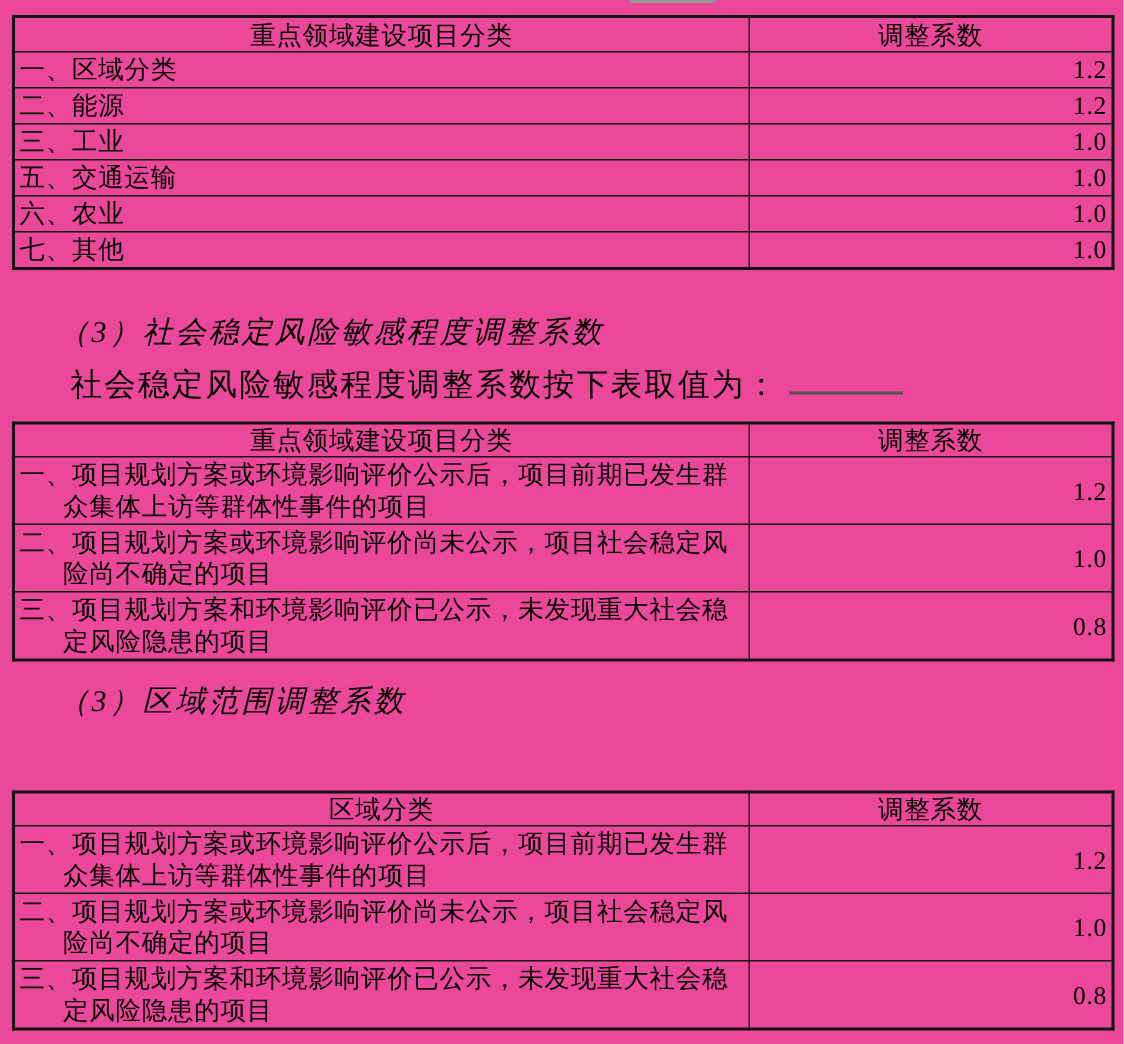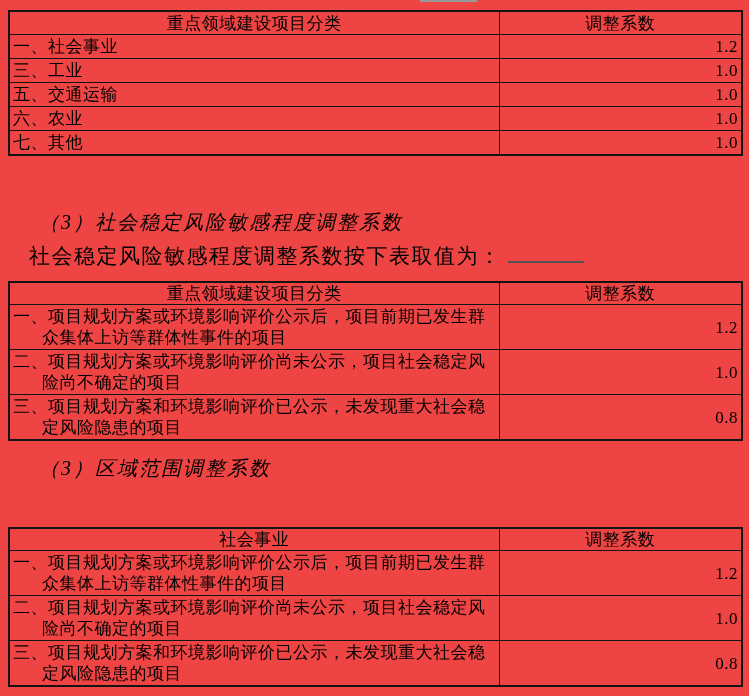--- a/index.html
+++ b/index.html
@@ -1,17 +1,17 @@
 <!DOCTYPE html>
 <html><head>
 <meta charset="utf-8">
 <style>
   html,body{margin:0;padding:0;background:#ffffff;}
   .page{
-    position:relative;width:749px;height:696px;background:#ef4444;overflow:hidden;
+    position:relative;width:749px;height:696px;background:#ec4899;overflow:hidden;
     font-family:"Liberation Serif","DejaVu Serif",serif;color:#000;
   }
   .top-remnant{position:absolute;left:420px;top:0;width:57px;height:2px;background:#999;}
   table.doc{
     position:absolute;left:8px;width:733px;border-collapse:collapse;table-layout:fixed;
     border:2px solid #141414;font-size:17px;letter-spacing:0.5px;color:#000;
   }
   table.doc col.c-cat{width:490px;}
   table.doc col.c-val{width:243px;}
   table.doc th, table.doc td{
@@ -29,21 +29,21 @@
   .t2 th,.t3 th{height:21px;}
   .t2 td,.t3 td{height:44px;}
   .hang{display:block;padding-left:29px;text-indent:-29px;}
   .heading{
     position:absolute;left:39px;font-size:20px;line-height:30px;letter-spacing:2px;
     font-style:italic;white-space:nowrap;
   }
   .h3{top:207px;}
   .h4{top:453px;}
   .intro{
-    position:absolute;left:29px;font-size:21px;line-height:32px;letter-spacing:1.5px;
+    position:absolute;left:47px;font-size:21px;line-height:32px;letter-spacing:1.5px;
     white-space:nowrap;
   }
   .i3{top:240px;}
   .i4{top:484px;}
   .blank{
     display:inline-block;height:1em;border-bottom:2px solid #555;
     vertical-align:baseline;margin-left:6px;
   }
   .blank-3{width:76px;}
   .blank-4{width:72px;}
@@ -61,21 +61,25 @@
         <col class="c-val">
       </colgroup>
     <thead>
       <tr>
         <th>重点领域建设项目分类</th>
         <th>调整系数</th>
       </tr>
     </thead>
     <tbody>
       <tr>
-        <td class="cat">一、社会事业</td>
+        <td class="cat">一、区域分类</td>
+        <td class="val">1.2</td>
+      </tr>
+      <tr>
+        <td class="cat">二、能源</td>
         <td class="val">1.2</td>
       </tr>
       <tr>
         <td class="cat">三、工业</td>
         <td class="val">1.0</td>
       </tr>
       <tr>
         <td class="cat">五、交通运输</td>
         <td class="val">1.0</td>
       </tr>
@@ -130,21 +134,21 @@
 
   <div class="heading h4">（3）区域范围调整系数</div>
 
   <table class="doc t3">
     <colgroup>
         <col class="c-cat">
         <col class="c-val">
       </colgroup>
     <thead>
       <tr>
-        <th>社会事业</th>
+        <th>区域分类</th>
         <th>调整系数</th>
       </tr>
     </thead>
     <tbody>
       <tr>
         <td class="cat">
             <span class="hang">一、项目规划方案或环境影响评价公示后，项目前期已发生群众集体上访等群体性事件的项目</span>
           </td>
         <td class="val">1.2</td>
       </tr>

